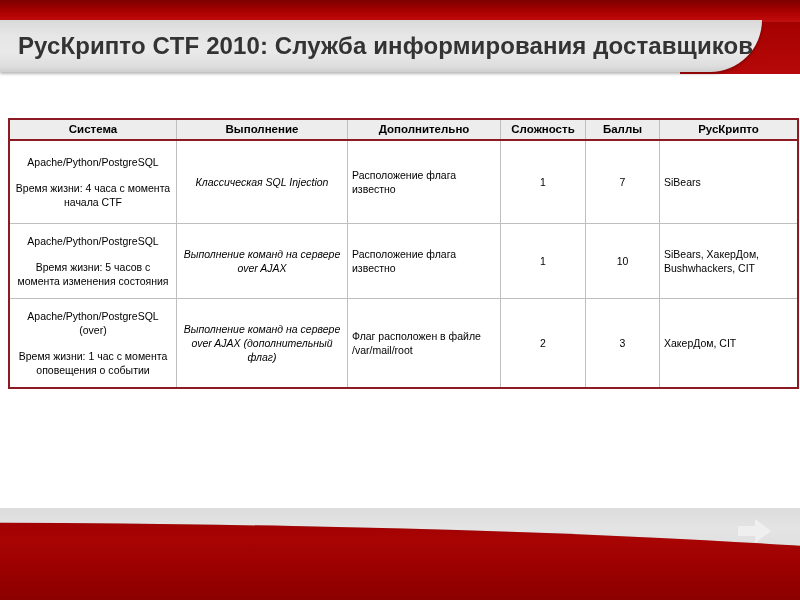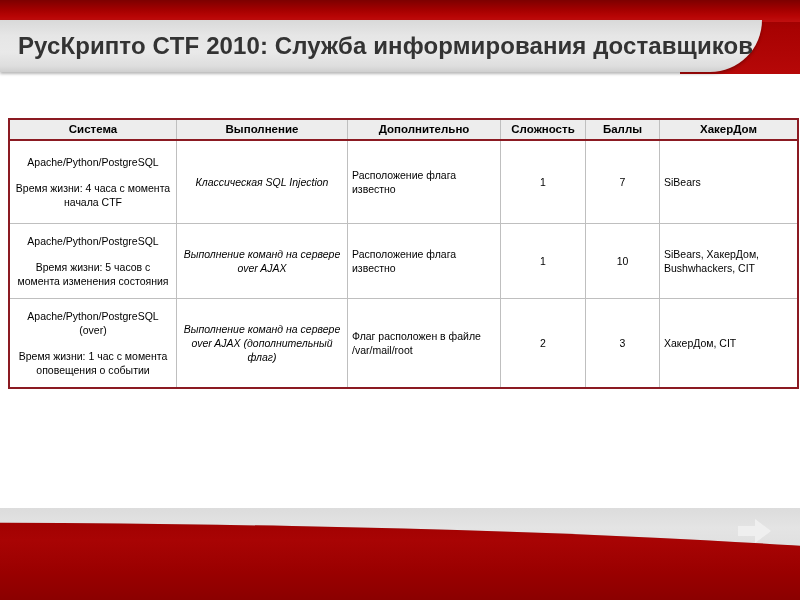--- a/index.html
+++ b/index.html
@@ -203,21 +203,21 @@
 
 <div class="table-wrap">
   <table class="ctf">
     <thead>
       <tr>
         <th style="width:166px">Система</th>
         <th style="width:170px">Выполнение</th>
         <th style="width:152px">Дополнительно</th>
         <th style="width:84px">Сложность</th>
         <th style="width:73px">Баллы</th>
-        <th style="width:137px">ХакерДом</th>
+        <th style="width:137px">РусКрипто</th>
       </tr>
     </thead>
     <tbody>
       <tr class="row1">
         <td class="c-sys">
           <span class="sys-line1">Apache/Python/PostgreSQL</span>
           <span class="sys-line2">Время жизни: 4 часа с момента начала CTF</span>
         </td>
         <td class="c-vuln">Классическая SQL Injection</td>
         <td class="c-extra">Расположение флага известно</td>

